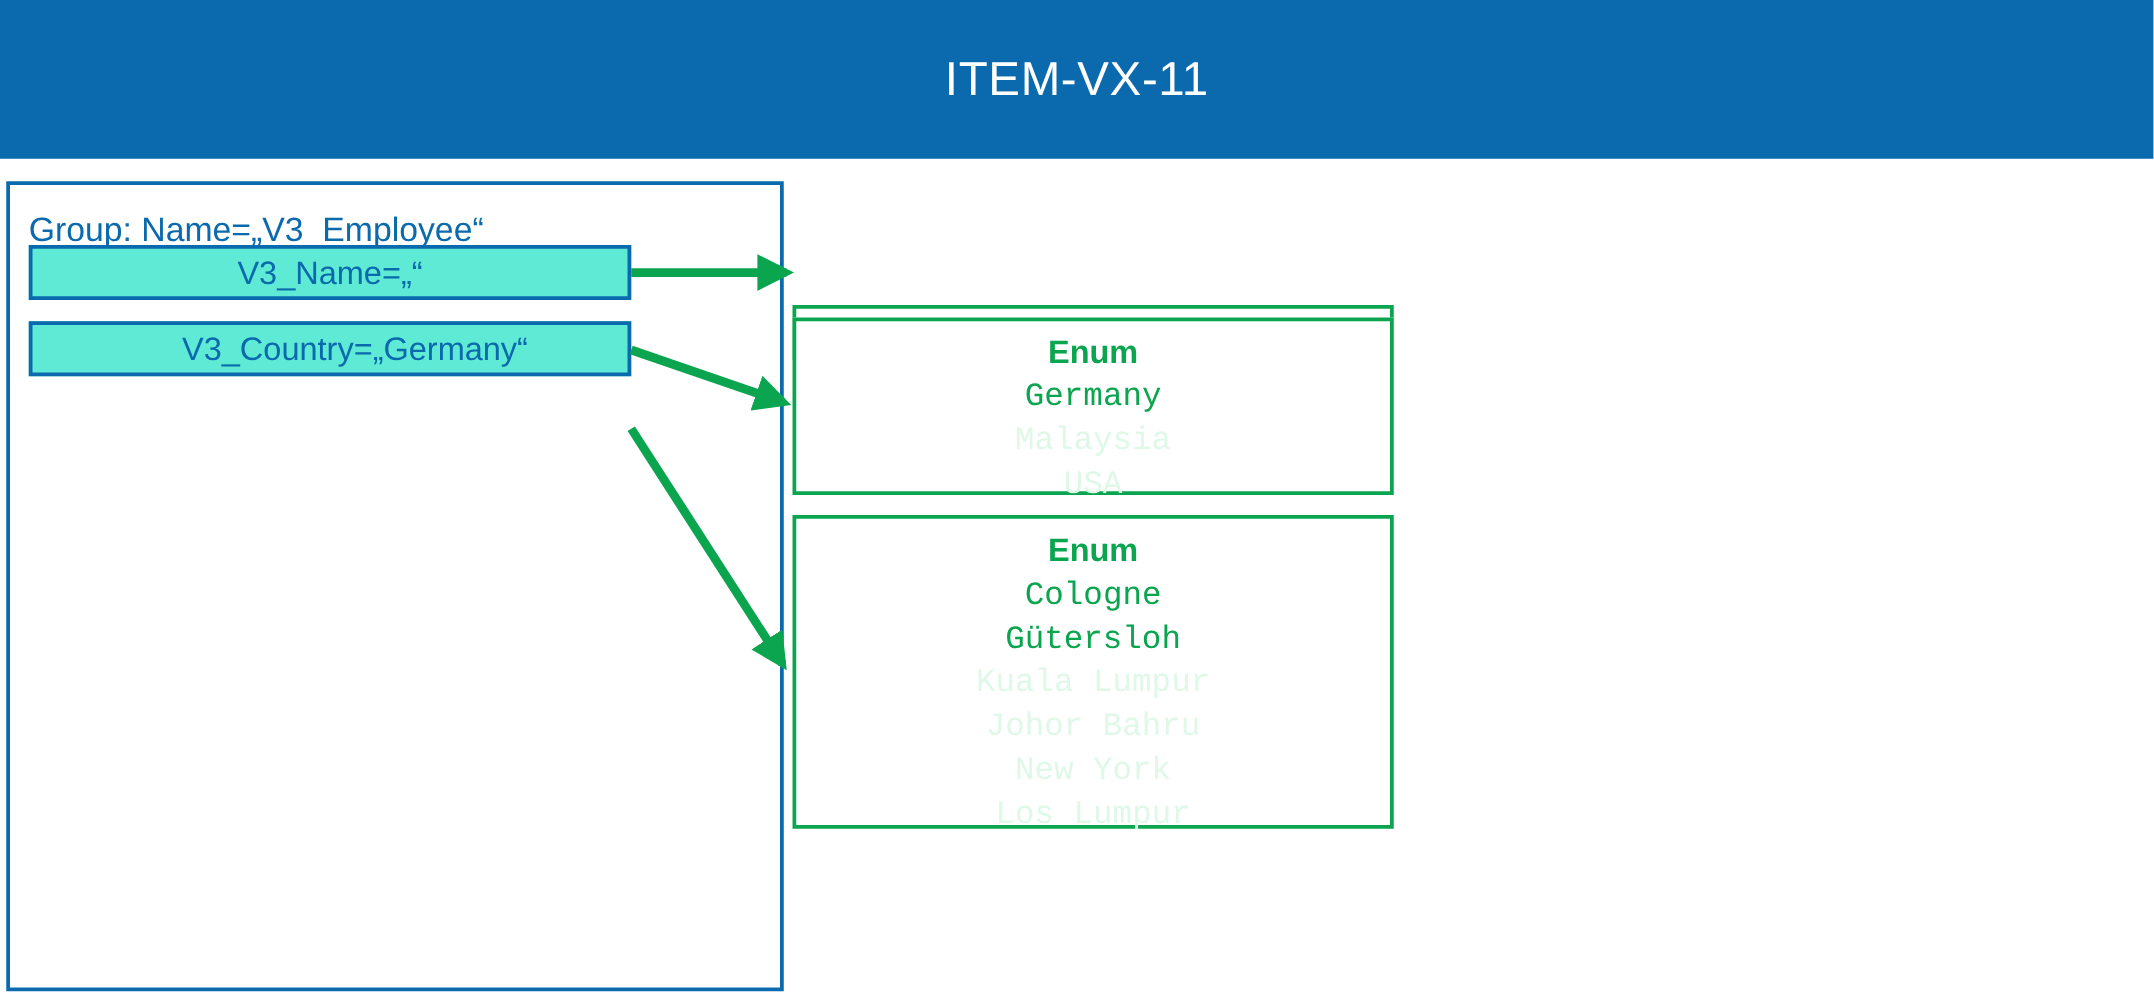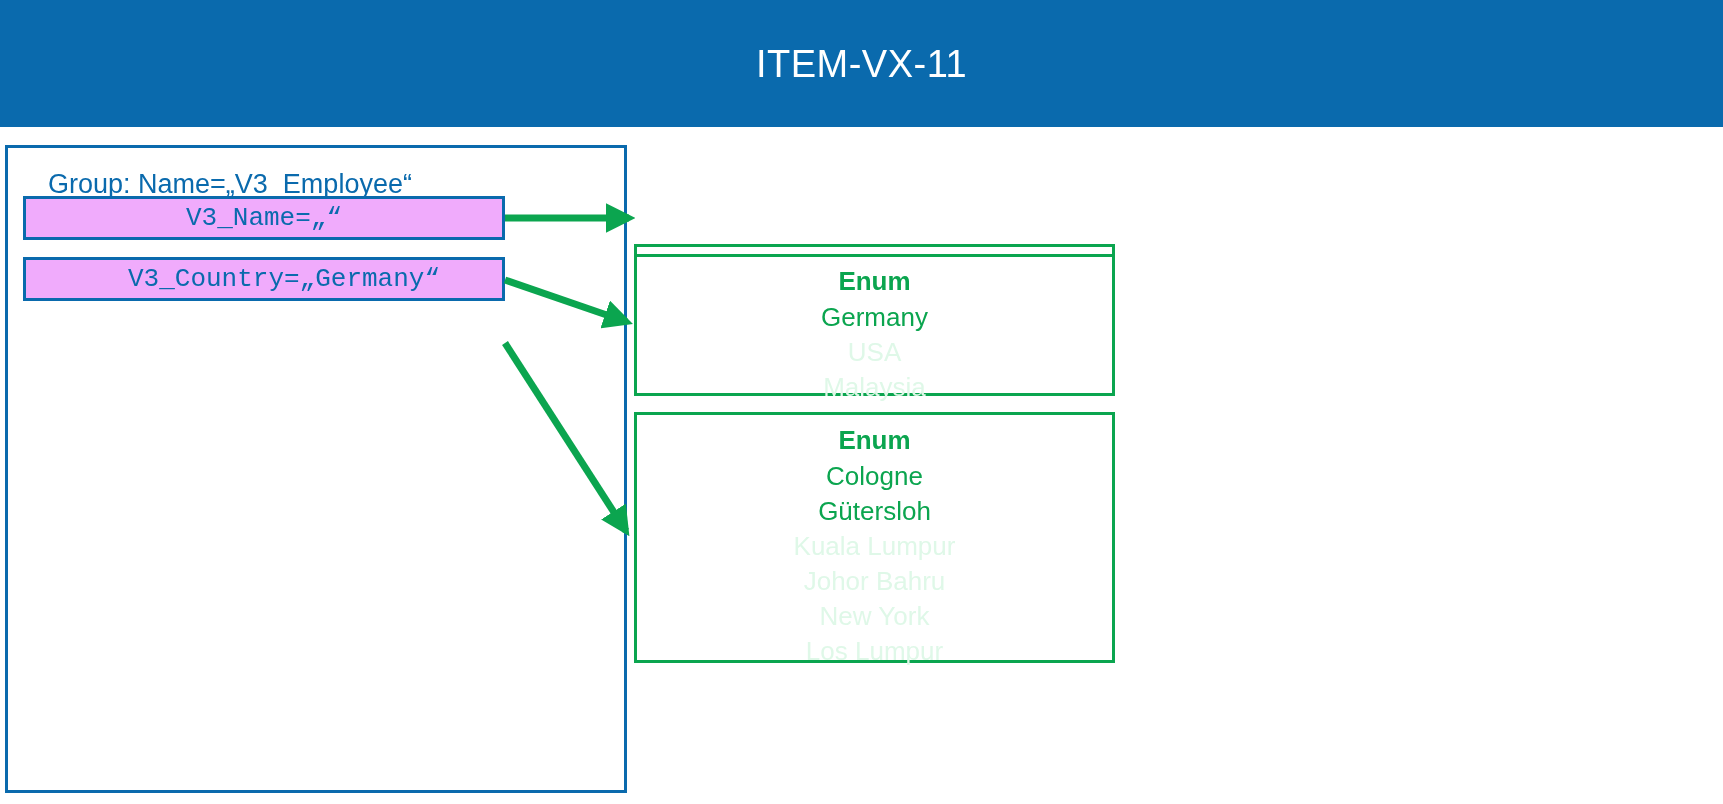--- a/index.html
+++ b/index.html
@@ -53,35 +53,33 @@
     box-sizing: border-box;
   }
   #group-label {
     position: absolute;
     left: 23px;
     top: 168px;
     color: #0A6AAD;
     font-size: 27px;
     line-height: 33px;
     white-space: pre;
-    margin-left: 25px;
   }
 
   .field-box {
     position: absolute;
     left: 23px;
     width: 482px;
     height: 44px;
     border: 3px solid #0A6AAD;
-    background: #f0abfc;
+    background: #5eead4;
     box-sizing: border-box;
     display: flex;
     align-items: center;
     justify-content: center;
-    font-family: Liberation Mono, monospace;
   }
   .field-box span {
     color: #0A6AAD;
     font-size: 26px;
     line-height: 30px;
     white-space: pre;
   }
   #field-name    { top: 196px; }
   #field-country { top: 257px; padding-left: 40px; }
   #field-city    { top: 320px; }
@@ -120,20 +118,21 @@
     font-size: 26px;
     font-weight: bold;
     line-height: 38px;
     white-space: pre;
   }
   .enum-value {
     color: #0BA54F;
     font-size: 26px;
     line-height: 35px;
     white-space: pre;
+    font-family: Liberation Mono, monospace;
   }
   .enum-value.dim {
     color: #DFF8E8;
   }
 
   
   #arrow-layer {
     position: absolute;
     left: 0;
     top: 0;
@@ -161,22 +160,22 @@
     <span>V3_Country=„Germany“</span>
   </div>
 
   <div class="type-box" id="type-string">
     <div class="type-head">String</div>
   </div>
 
   <div class="type-box" id="type-enum-country">
     <div class="type-head">Enum</div>
     <div class="enum-value">Germany</div>
+    <div class="enum-value dim">Malaysia</div>
     <div class="enum-value dim">USA</div>
-    <div class="enum-value dim">Malaysia</div>
   </div>
 
   <div class="type-box" id="type-enum-city">
     <div class="type-head">Enum</div>
     <div class="enum-value">Cologne</div>
     <div class="enum-value">Gütersloh</div>
     <div class="enum-value dim">Kuala Lumpur</div>
     <div class="enum-value dim">Johor Bahru</div>
     <div class="enum-value dim">New York</div>
     <div class="enum-value dim">Los Lumpur</div>

